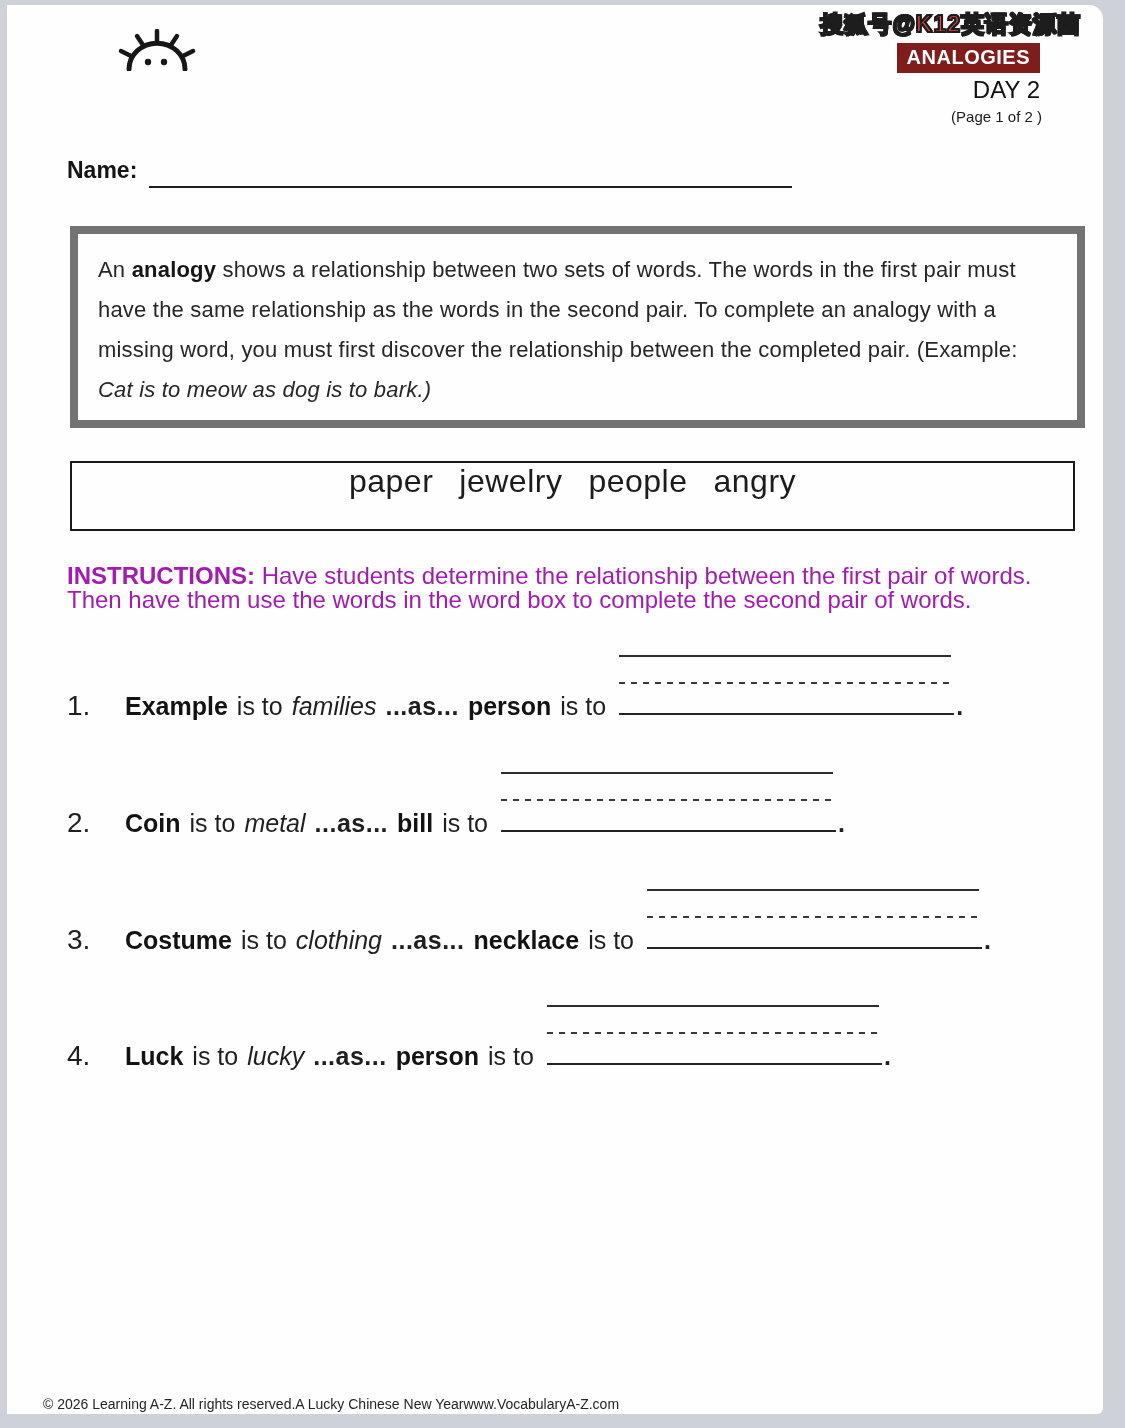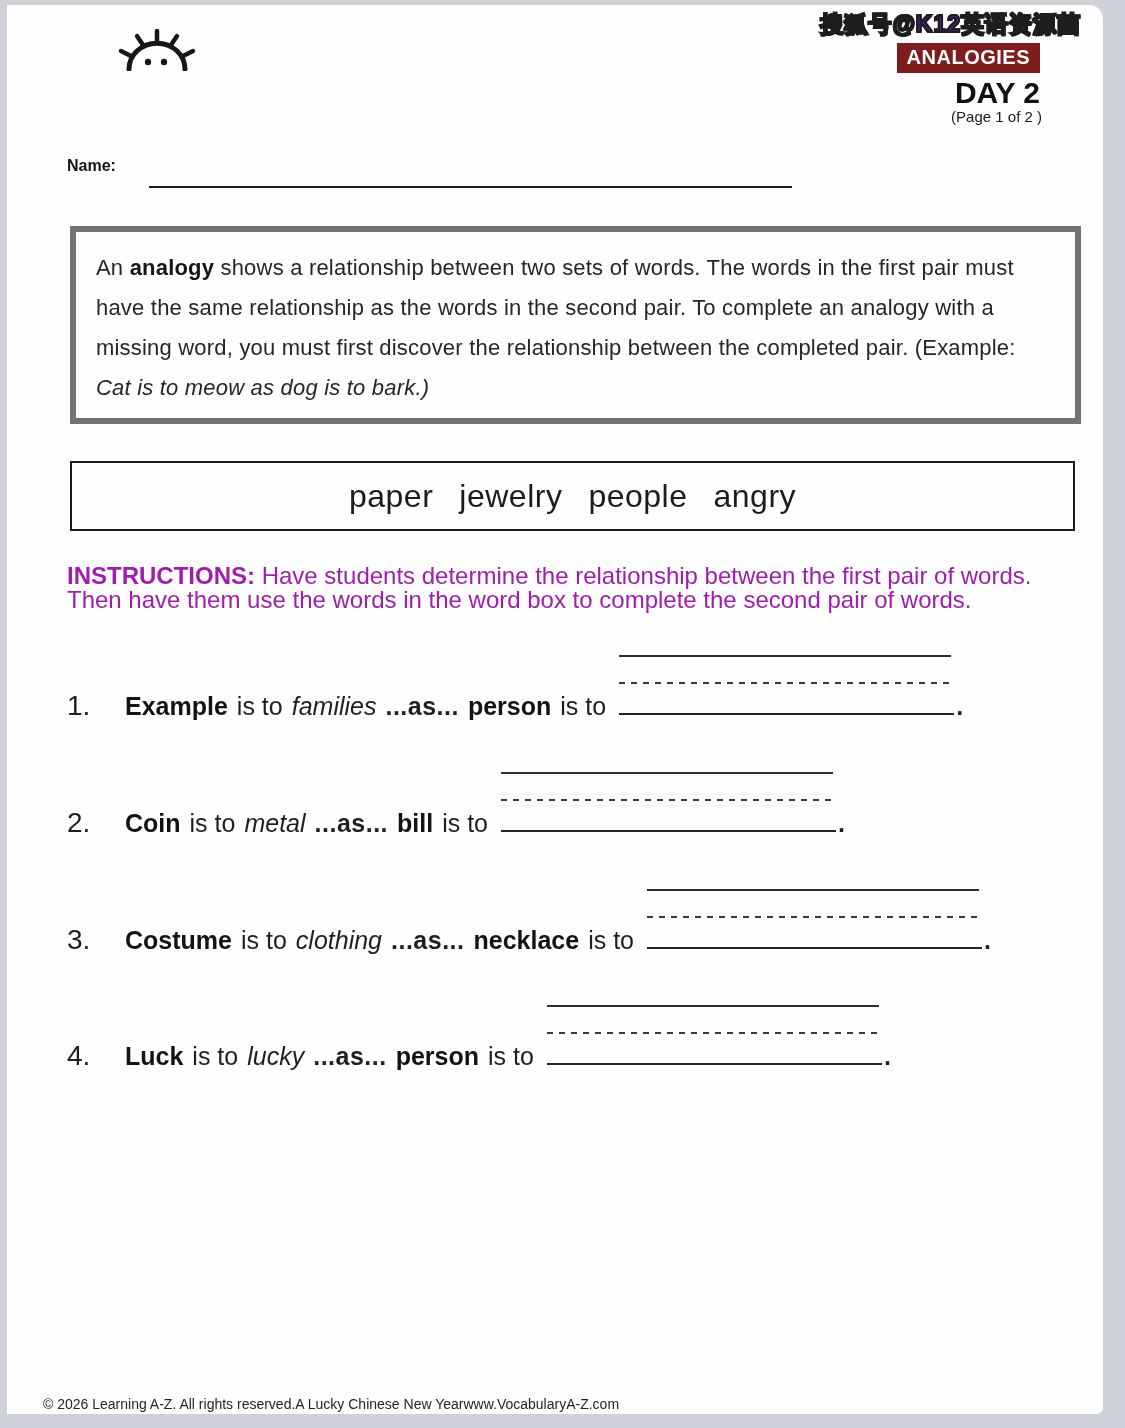--- a/index.html
+++ b/index.html
@@ -20,62 +20,62 @@
   
   .logo{position:absolute;left:50px;top:38px;width:330px;height:70px;}
   .logo-text{
     position:absolute;left:0;top:18px;
     font-size:39px;font-weight:bold;letter-spacing:-1.5px;color:#171717;
   }
   .sun{position:absolute;left:60px;top:-14px;width:80px;height:42px;}
   .watermark{
     position:absolute;right:22px;top:4px;
     font-size:23px;font-weight:800;letter-spacing:1px;
-    color:#4c1d95;
+    color:#ef4444;
     -webkit-text-stroke:2px #1d1d1d;
     text-shadow:1px 1px 0 #1d1d1d,-1px -1px 0 #1d1d1d,1px -1px 0 #1d1d1d,-1px 1px 0 #1d1d1d;
     white-space:nowrap;
   }
   .badge{
     position:absolute;right:63px;top:38px;
     background:#7f1d1d;color:#ffffff;
     font-size:20px;font-weight:bold;letter-spacing:.5px;
     padding:3px 10px 4px 10px;
   }
   .day{
     position:absolute;right:63px;top:71px;
-    font-size:30px;font-weight:bold;color:#111;
+    font-size:24px;font-weight:normal;color:#111;
   }
   .pagenote{
     position:absolute;right:61px;top:103px;
     font-size:15px;color:#1b1b1b;
   }
   
   .name-label{
     position:absolute;left:60px;top:152px;
-    font-size:16px;font-weight:bold;color:#141414;
+    font-size:23px;font-weight:bold;color:#141414;
   }
   .name-line{
     position:absolute;left:142px;top:181px;width:643px;height:0;
     border-top:2.5px solid #1e1e1e;
   }
   
   .intro-box{
     position:absolute;left:63px;top:221px;width:960px;height:156px;
-    border:6px solid #737373;
+    border:8px solid #737373;
     padding:16px 19px 14px 20px;
     font-size:22px;line-height:40px;color:#262626;letter-spacing:.2px;
   }
   .intro-box b{font-weight:bold;color:#161616;}
   .intro-box i{font-style:italic;}
   
   .word-box{
     position:absolute;left:63px;top:456px;width:1001px;height:66px;
     border:2.5px solid #1a1a1a;
-    display:flex;align-items:center;justify-content:center;gap:26px;
+    display:flex;align-items:flex-start;justify-content:center;gap:26px;
     font-size:32px;color:#1c1c1c;letter-spacing:.5px;
   }
   
   .instructions{
     position:absolute;left:60px;top:559px;width:1005px;
     font-size:24px;line-height:24px;color:#a21caf;
   }
   .instructions b{font-weight:bold;}
   
   .item{

